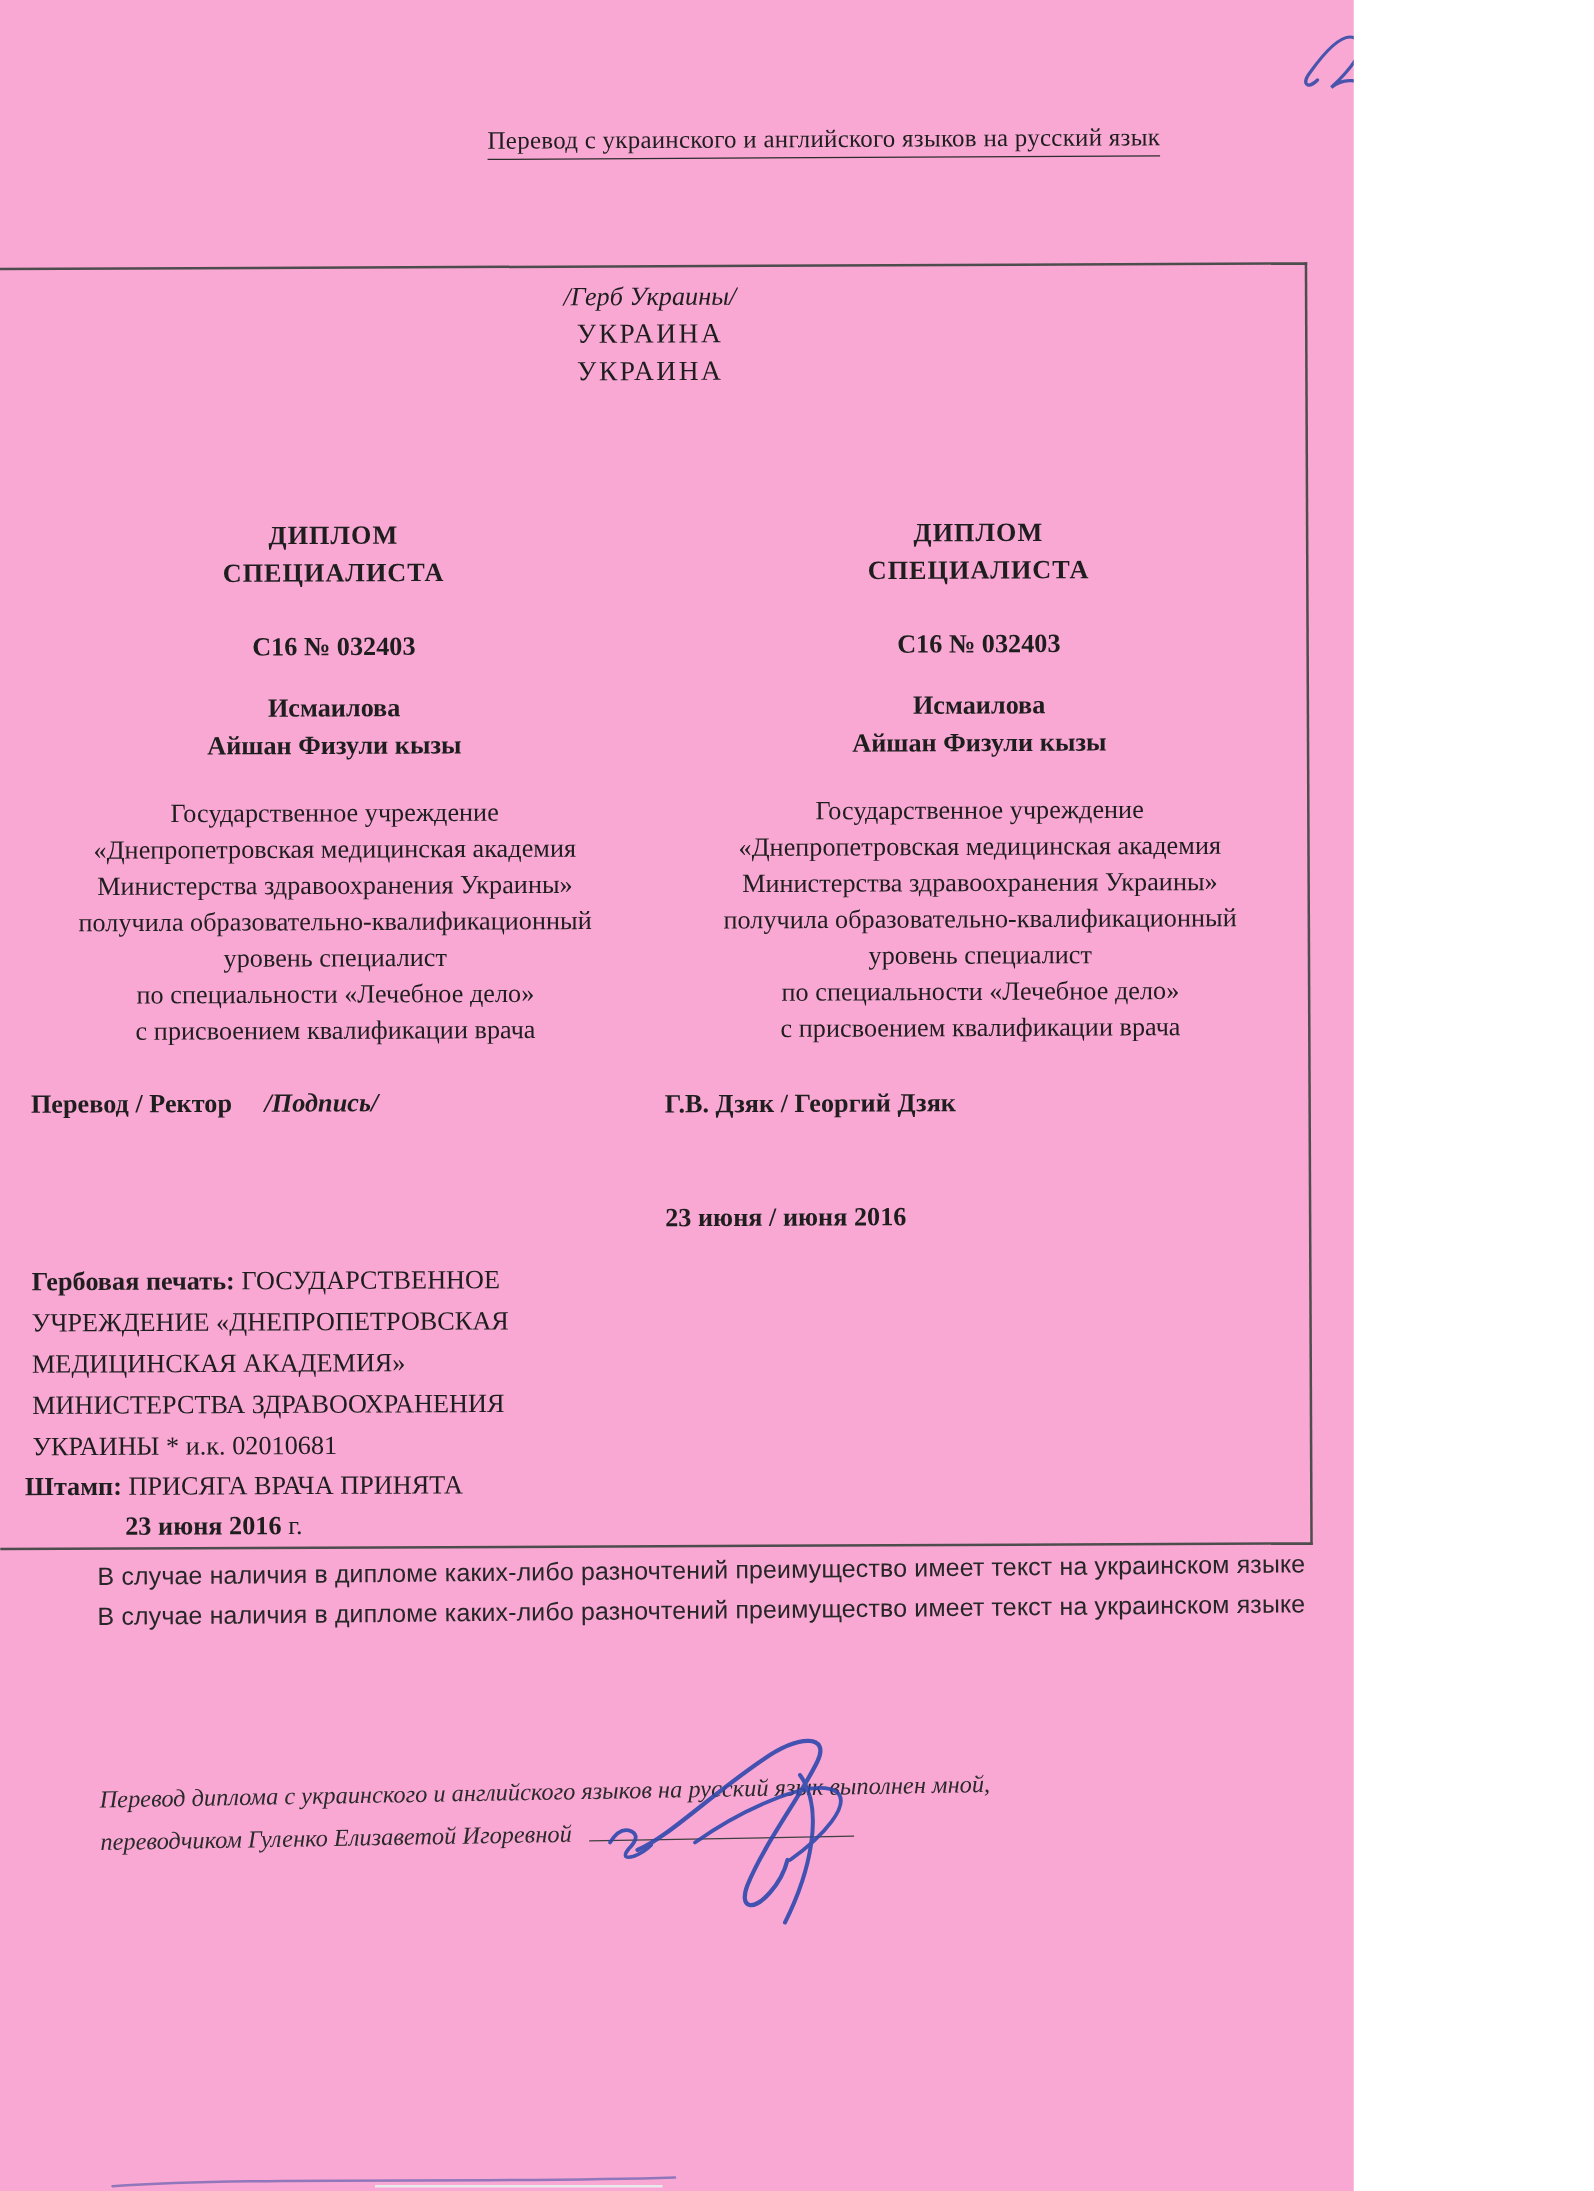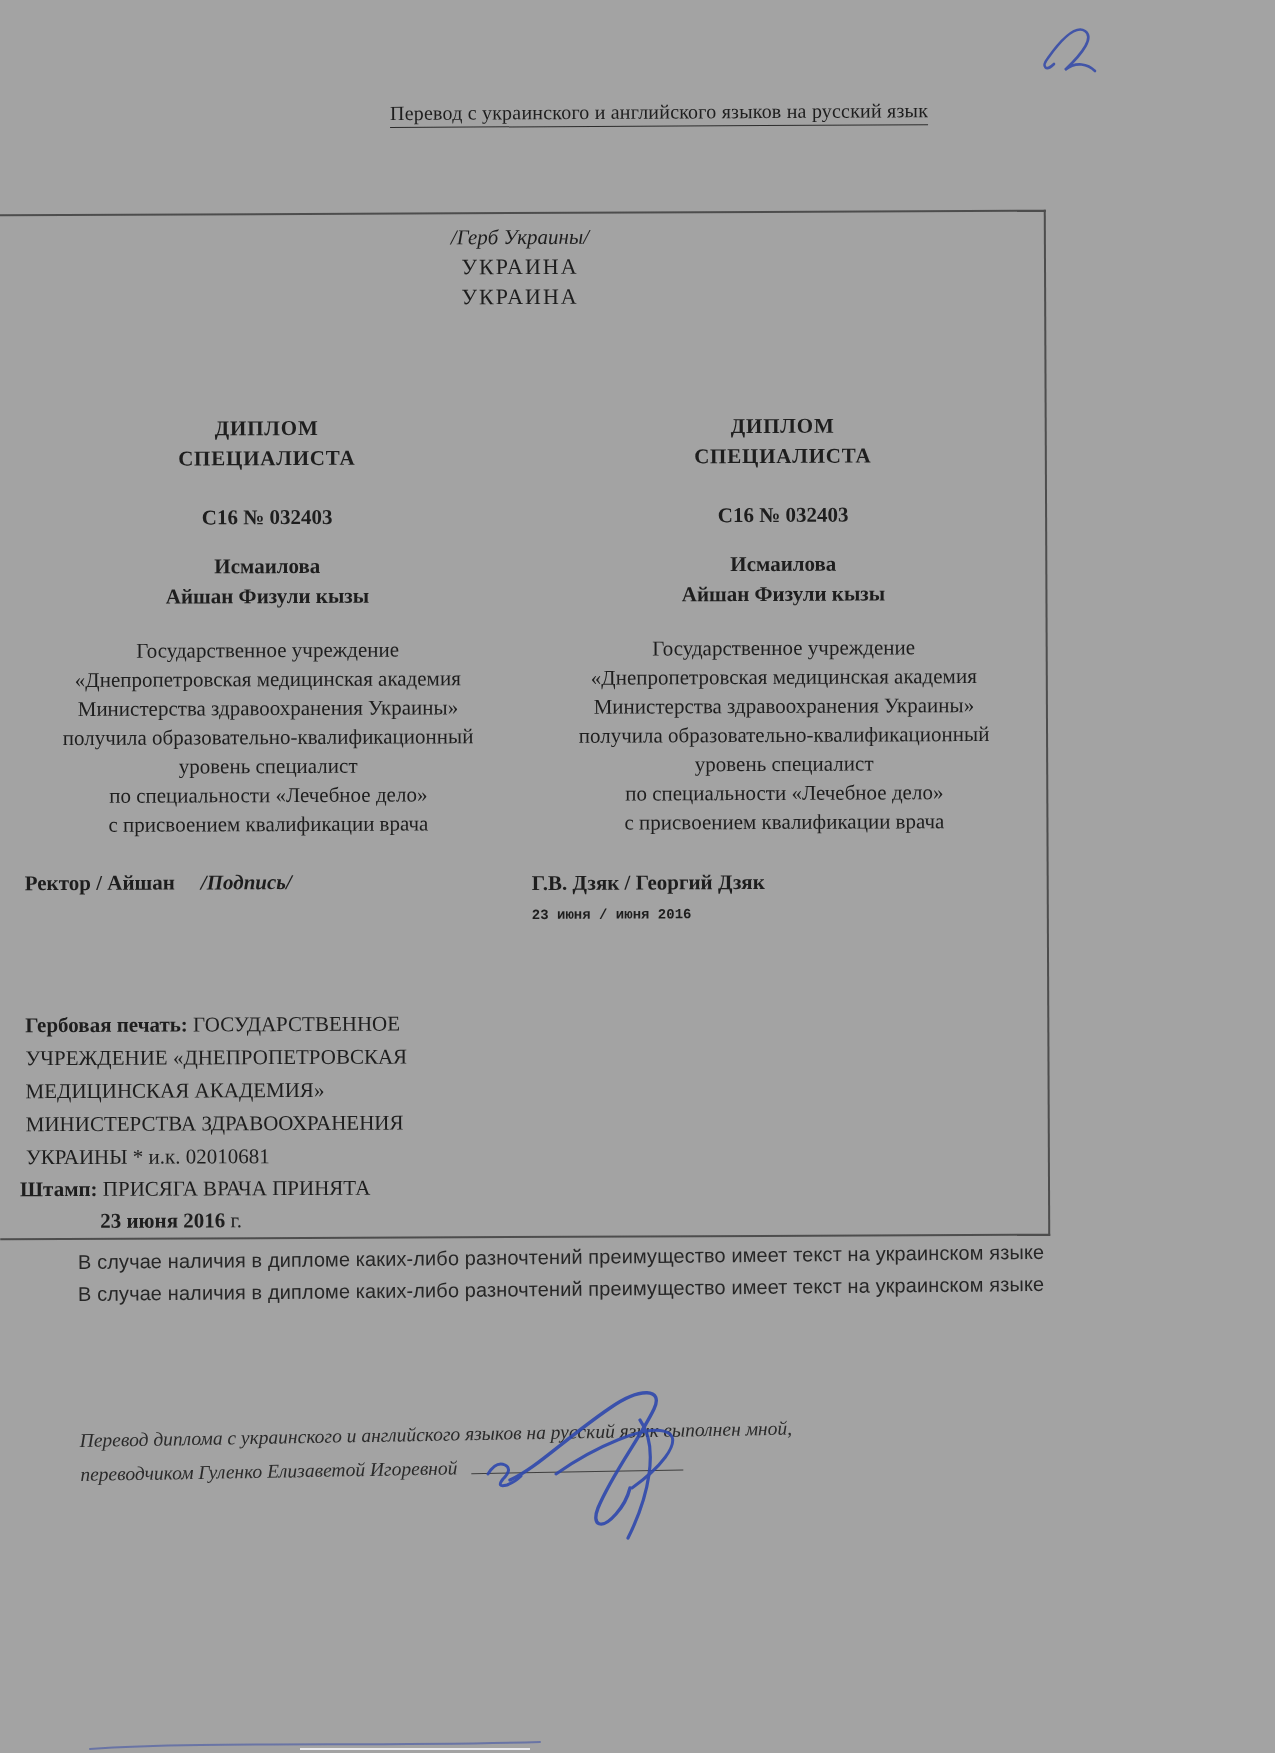--- a/index.html
+++ b/index.html
@@ -1,19 +1,19 @@
 <!DOCTYPE html>
 <html><head>
 <meta charset="utf-8">
 <style>
   html,body { margin:0; padding:0; background:#ffffff; }
   .page {
     position:relative;
-    width:1275px; height:1753px;
-    background:#a3a3a3;
+    width:1083px; height:1753px;
+    background:#f9a8d4;
     font-family:"Liberation Serif", serif;
     color:#1e1e1e;
     overflow:hidden;
   }
 
   
   .page-num-ink { position:absolute; left:1038px; top:12px; width:70px; height:80px; }
 
   
   .trans-header {
@@ -44,21 +44,21 @@
 
   .col-title { font-weight:bold; font-size:21px; line-height:30px; letter-spacing:0.8px; }
   .col-number { font-weight:bold; font-size:21px; margin-top:32px; }
   .col-name { font-weight:bold; font-size:21px; line-height:30px; margin-top:21px; }
   .col-body { font-size:21px; line-height:29px; margin-top:25px; white-space:pre-line; }
 
   .rector-line { position:absolute; left:26px; top:655px; font-size:21px; font-weight:bold; white-space:nowrap; }
   .rector-sign { font-style:italic; margin-left:26px; }
 
   .dzyak-name { position:absolute; left:533px; top:657px; font-size:21px; font-weight:bold; white-space:nowrap; }
-  .dzyak-date { position:absolute; left:533px; top:693px; font-size:14px; font-weight:bold; white-space:nowrap;font-family:Liberation Mono, monospace; }
+  .dzyak-date { position:absolute; left:533px; top:748px; font-size:21px; font-weight:bold; white-space:nowrap; }
 
   .seal-note { position:absolute; left:26px; top:793px; width:445px; font-size:21px; line-height:33px; }
   .seal-label { font-weight:bold; }
 
   .stamp-note { position:absolute; left:20px; top:957px; font-size:21px; line-height:32px; }
   .stamp-label { font-weight:bold; }
   .stamp-date-line { padding-left:80px; }
   .stamp-date { font-weight:bold; }
 
   .disclaimer {
@@ -138,21 +138,21 @@
       <div class="col-body">Государственное учреждение
 «Днепропетровская медицинская академия
 Министерства здравоохранения Украины»
 получила образовательно-квалификационный
 уровень специалист
 по специальности «Лечебное дело»
 с присвоением квалификации врача</div>
     </div>
 
     <div class="rector-line">
-      <span>Ректор / Айшан</span><span class="rector-sign">/Подпись/</span>
+      <span>Перевод / Ректор</span><span class="rector-sign">/Подпись/</span>
     </div>
 
     <div class="dzyak-name">Г.В. Дзяк / Георгий Дзяк</div>
     <div class="dzyak-date">23 июня / июня 2016</div>
 
     <div class="seal-note">
       <span class="seal-label">Гербовая печать:</span>
       <span>ГОСУДАРСТВЕННОЕ УЧРЕЖДЕНИЕ «ДНЕПРОПЕТРОВСКАЯ МЕДИЦИНСКАЯ АКАДЕМИЯ» МИНИСТЕРСТВА ЗДРАВООХРАНЕНИЯ УКРАИНЫ * и.к. 02010681</span>
     </div>
 

